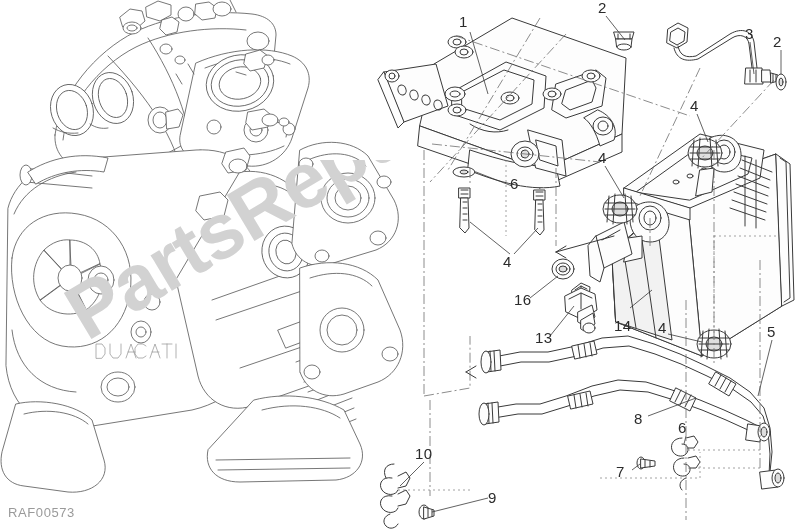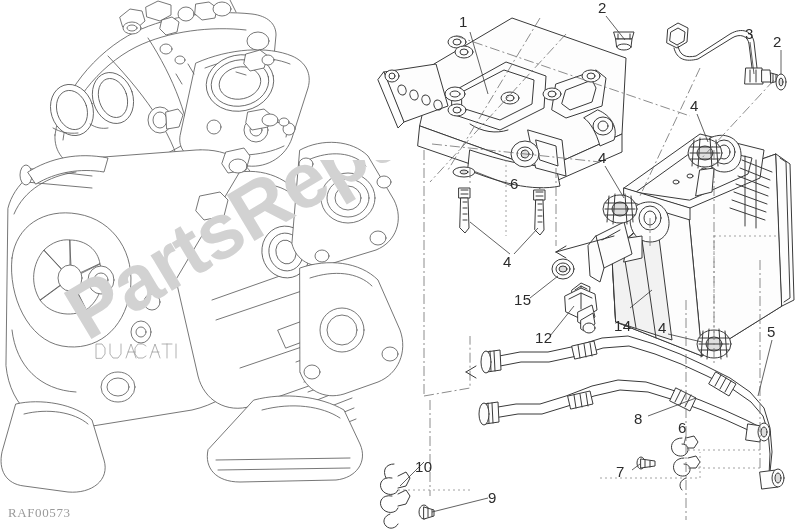--- a/index.html
+++ b/index.html
@@ -6,21 +6,21 @@
   body{width:798px;height:532px;overflow:hidden;font-family:"Liberation Sans",sans-serif;}
   #stage{position:relative;width:798px;height:532px;background:#fff;}
   svg.layer{position:absolute;left:0;top:0;width:798px;height:532px;}
   .callout{
     position:absolute;font-family:"Liberation Sans",sans-serif;
     font-size:15px;color:#2b2b2b;line-height:1;white-space:nowrap;
     letter-spacing:0.3px;
   }
   #refcode{
     position:absolute;left:8px;top:505px;font-size:13px;color:#9a9a9a;
-    font-family:Liberation Serif, serif;letter-spacing:0.6px;
+    font-family:Liberation Sans, sans-serif;letter-spacing:0.6px;
   }
   #watermark{
     position:absolute;left:60px;top:160px;width:560px;height:240px;
     pointer-events:none;overflow:hidden;
   }
   #watermark span{
     display:block;position:absolute;left:-10px;top:120px;
     transform:rotate(-31deg);transform-origin:0 0;
     font-family:"Liberation Sans",sans-serif;font-weight:bold;
     font-size:78px;color:#d2d2d2;letter-spacing:-1px;white-space:nowrap;
@@ -487,26 +487,26 @@
   </div>
 
   <div class="callout" style="left:459px;top:14px">1</div>
   <div class="callout" style="left:598px;top:0px">2</div>
   <div class="callout" style="left:745px;top:26px">3</div>
   <div class="callout" style="left:773px;top:34px">2</div>
   <div class="callout" style="left:690px;top:98px">4</div>
   <div class="callout" style="left:598px;top:150px">4</div>
   <div class="callout" style="left:510px;top:176px">6</div>
   <div class="callout" style="left:503px;top:254px">4</div>
-  <div class="callout" style="left:514px;top:292px">15</div>
-  <div class="callout" style="left:535px;top:330px">12</div>
+  <div class="callout" style="left:514px;top:292px">16</div>
+  <div class="callout" style="left:535px;top:330px">13</div>
   <div class="callout" style="left:614px;top:318px">14</div>
   <div class="callout" style="left:658px;top:320px">4</div>
   <div class="callout" style="left:767px;top:324px">5</div>
   <div class="callout" style="left:634px;top:411px">8</div>
   <div class="callout" style="left:678px;top:420px">6</div>
   <div class="callout" style="left:616px;top:464px">7</div>
   <div class="callout" style="left:488px;top:490px">9</div>
-  <div class="callout" style="left:415px;top:459px">10</div>
+  <div class="callout" style="left:415px;top:446px">10</div>
 
   <div id="refcode">RAF00573</div>
 
 </div>
 
 </body></html>

